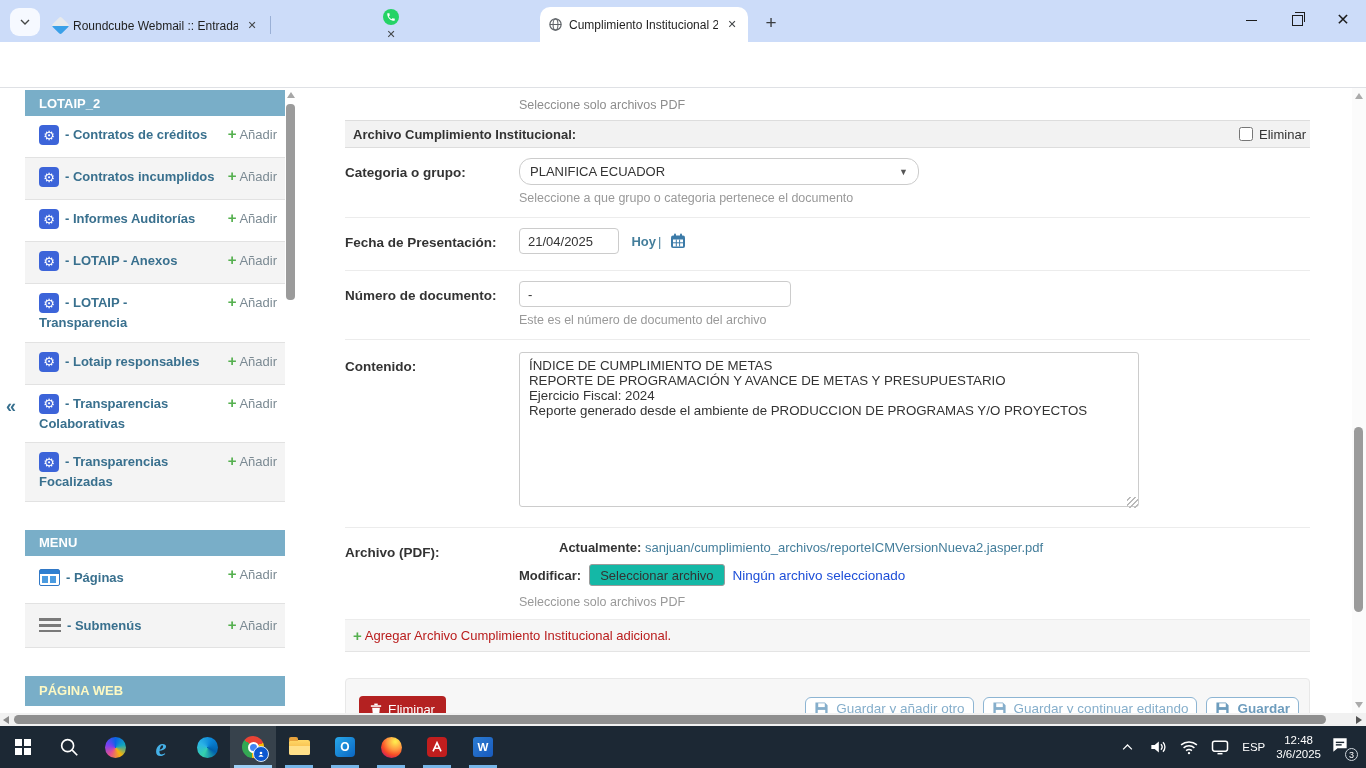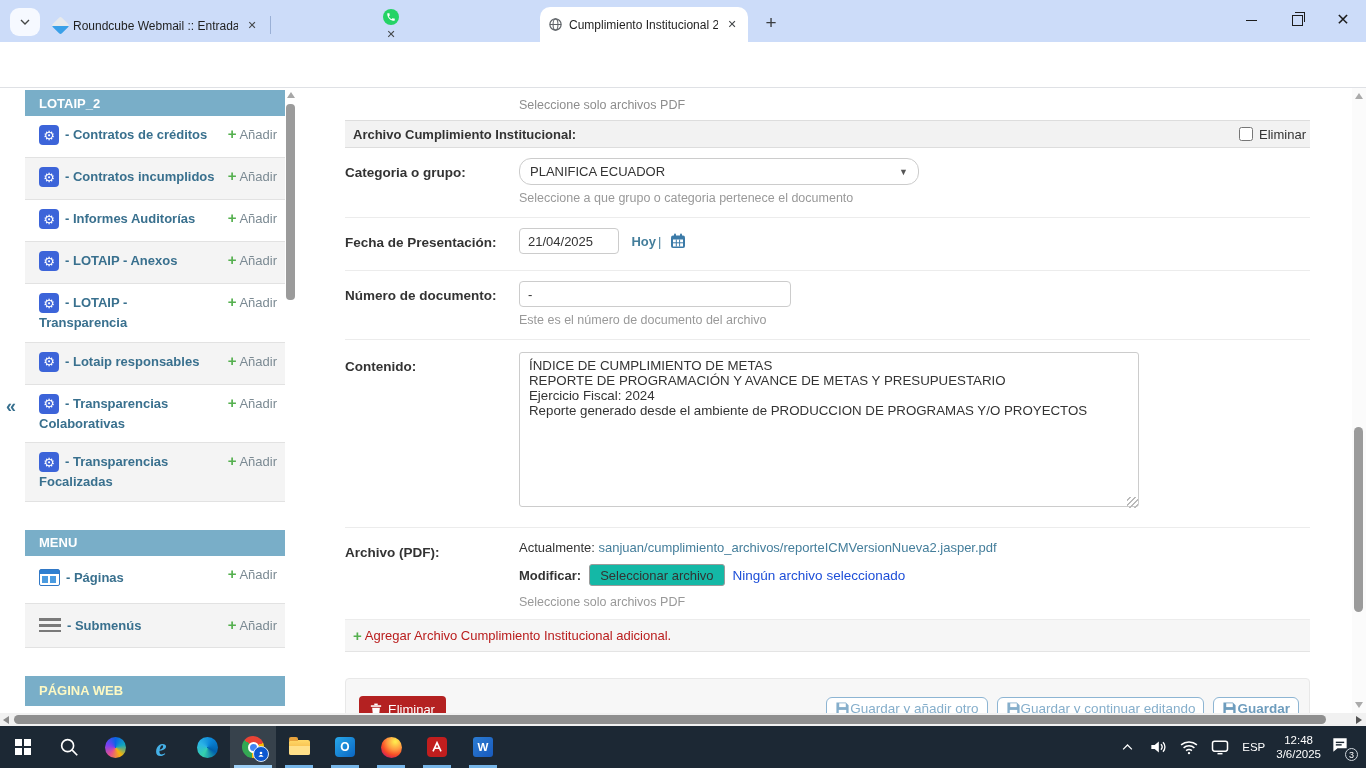--- a/index.html
+++ b/index.html
@@ -74,31 +74,31 @@
   .selarrow{font-size:9px;color:#555;}
   .tinput{border:1px solid #ccc;border-radius:4px;font-size:13px;color:#333;padding:4px 8px;font-family:"Liberation Sans",sans-serif;box-sizing:border-box;height:26px;}
   .dateinput{width:100px;}
   .numinput{width:272px;}
   .inlinelink{font-size:13px;color:#447e9b;text-decoration:none;cursor:pointer;font-weight:bold;margin-left:8px;}
   .pipe{color:#447e9b;margin:0 4px 0 2px;font-size:13px;}
   .calbtn{display:inline-block;vertical-align:-3px;cursor:pointer;}
   .tarea{width:620px;height:155px;border:1px solid #ccc;border-radius:3px;font-size:13.3px;color:#333;font-family:"Liberation Sans",sans-serif;padding:5px 9px;box-sizing:border-box;resize:none;line-height:1.13;}
   .tacorner{position:absolute;width:11px;height:11px;background:repeating-linear-gradient(135deg,transparent 0 2px,#b9b9b9 2px 3.5px);}
   .fileline{font-size:13px;color:#333;margin-top:2px;}
-  .fileline b{font-weight:normal;}
+  .fileline b{font-weight:bold;margin-left:40px;}
   .filelink{color:#447e9b;text-decoration:none;cursor:pointer;}
   .modline{display:flex;align-items:center;gap:8px;margin-top:9px;font-size:13px;color:#333;}
   .filebtn{border:1px solid #9b9b9b;border-radius:3px;background:#14b8a6;font-size:13px;color:#333;padding:2px 10px;height:22px;cursor:pointer;font-family:"Liberation Sans",sans-serif;}
   .nofile{color:#1d4ed8;font-size:13.5px;}
   .addrow{height:32px;background:#f6f6f6;border-bottom:1px solid #e4e4e4;display:flex;align-items:center;padding-left:8px;box-sizing:border-box;}
   .addlink{font-size:13px;color:#b91c1c;text-decoration:none;cursor:pointer;}
   .submitpanel{margin-top:26px;background:#f7f7f7;border:1px solid #e8e8e8;border-radius:4px;height:60px;position:relative;box-sizing:border-box;}
   .delbtn{position:absolute;left:13px;top:17px;background:#b42121;color:#fff;border:none;border-radius:4px;font-size:13px;padding:6px 11px;display:flex;align-items:center;gap:6px;cursor:pointer;font-family:"Liberation Sans",sans-serif;}
   .savewrap{position:absolute;right:10px;top:18px;display:flex;gap:9px;}
-  .savebtn{background:#fff;border:1.4px solid #8db5d3;border-radius:6px;color:#85aecb;font-size:13.5px;padding:3px 8px;display:flex;align-items:center;gap:0;cursor:pointer;font-family:"Liberation Sans",sans-serif;}
+  .savebtn{background:#fff;border:1.4px solid #8db5d3;border-radius:6px;color:#85aecb;font-size:13.5px;padding:3px 8px;display:flex;align-items:center;gap:7px;cursor:pointer;font-family:"Liberation Sans",sans-serif;}
   .savebtn.primary{font-weight:bold;color:#6d9cbd;}
 
   
   .vscroll{position:absolute;right:0;top:88px;width:14px;height:625px;background:#fbfbfb;}
   .vthumb{position:absolute;left:2px;top:339px;width:9px;height:185px;background:#9b9b9b;border-radius:5px;}
   .varr{position:absolute;left:3px;width:0;height:0;border-left:4px solid transparent;border-right:4px solid transparent;}
   .varr.up{top:5px;border-bottom:6px solid #ababab;}
   .varr.down{bottom:5px;border-top:6px solid #ababab;}
   .hscroll{position:absolute;left:0;top:713px;width:1366px;height:13px;background:#f1f1f1;}
   .hthumb{position:absolute;left:14px;top:2px;width:1312px;height:9px;background:#8f8f8f;border-radius:5px;}

